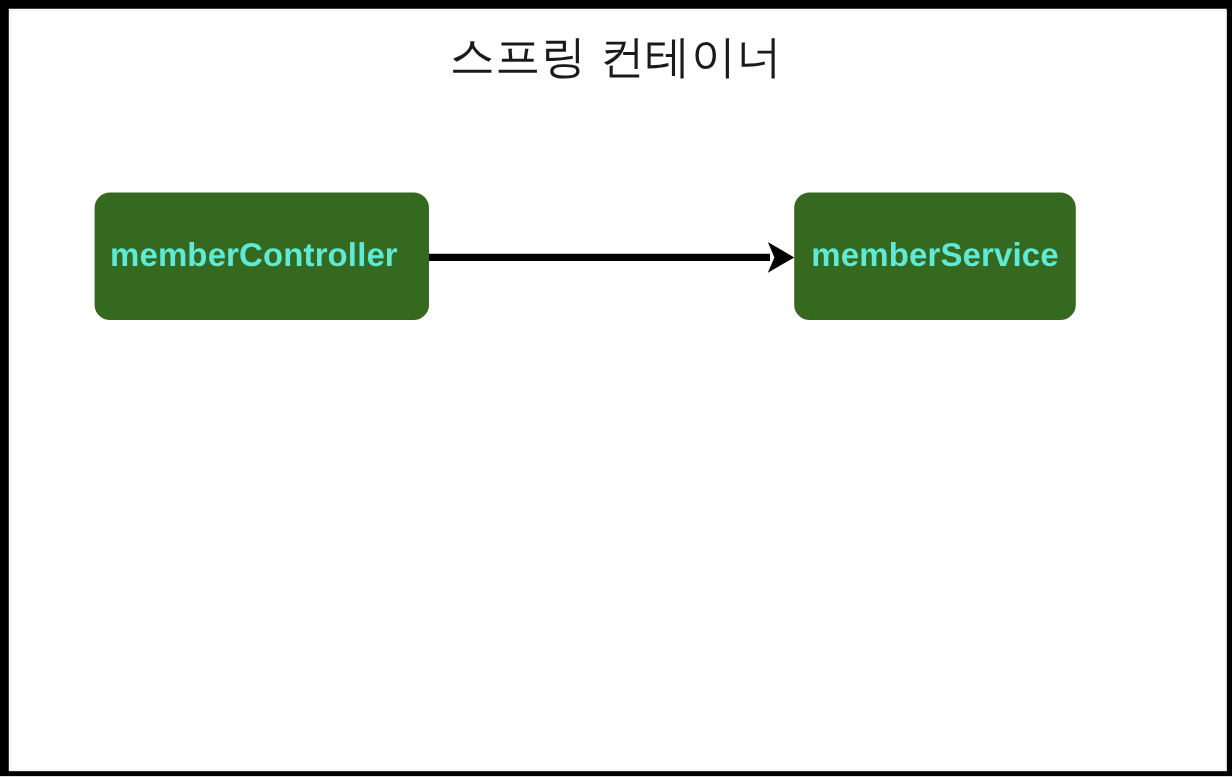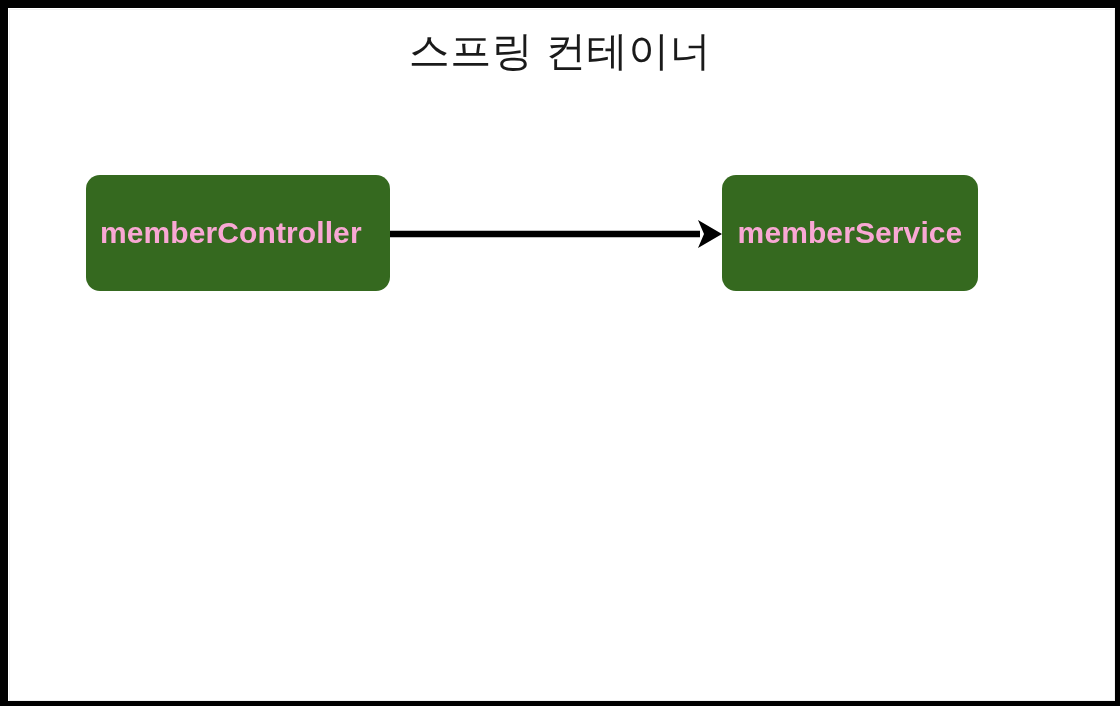--- a/index.html
+++ b/index.html
@@ -64,21 +64,21 @@
     letter-spacing: 0.5px;
     white-space: nowrap;
   }
 
   .bean-node {
     position: absolute;
     box-sizing: border-box;
     border-radius: 14px;
     display: flex;
     align-items: center;
-    color: #f9a8d4;
+    color: #5eead4;
     font-size: 30px;
     font-weight: bold;
     letter-spacing: 0.1px;
     white-space: nowrap;
   }
 
   #node-member-controller {
     left: 86px;
     top: 175px;
     width: 304px;

